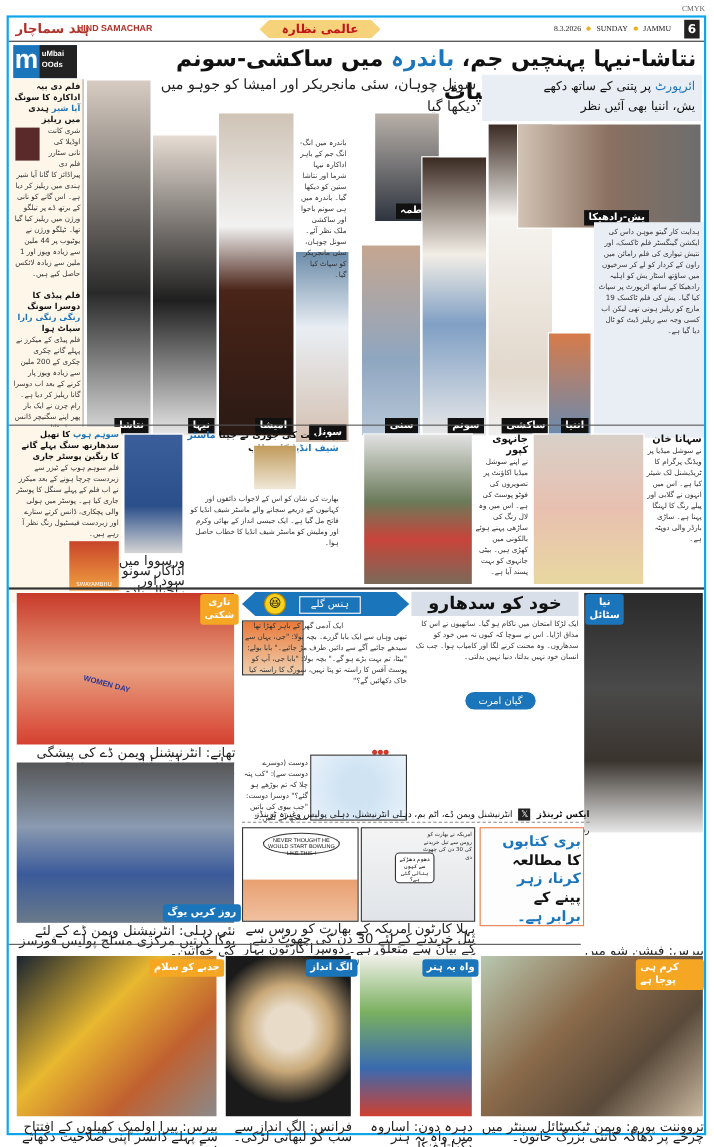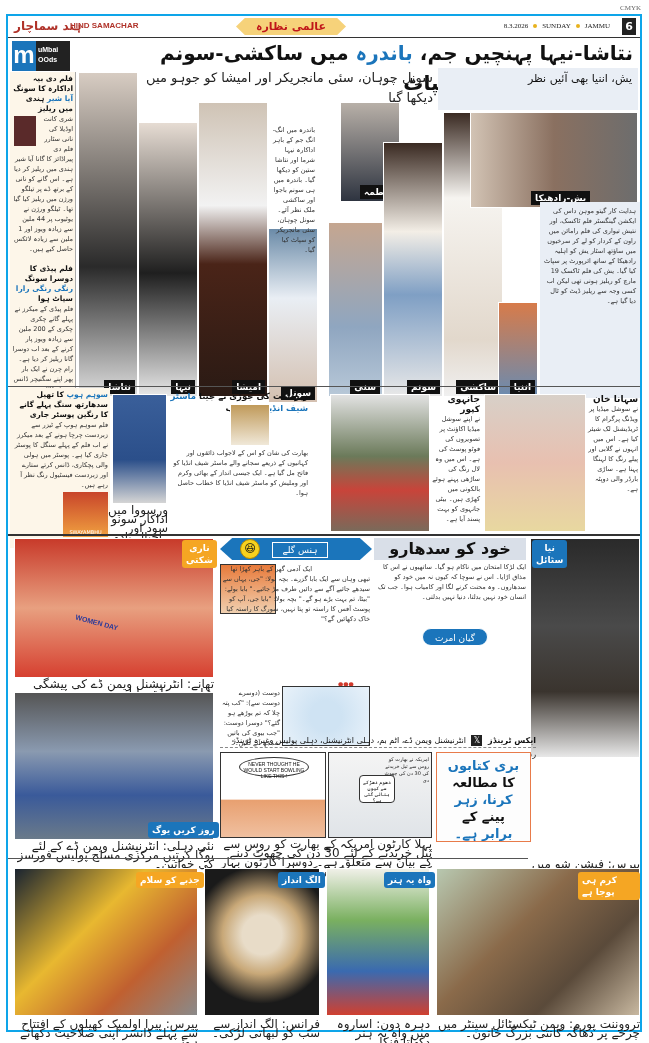--- a/index.html
+++ b/index.html
@@ -77,20 +77,21 @@
     </div>
   </div>
 
   <div class="headline rtl">
     <span>نتاشا-نیہا پہنچیں جم،</span>
     <span class="blue">باندرہ</span>
     <span>میں ساکشی-سونم اور فاطمہ ہوئیں سپاٹ</span>
   </div>
   <div class="subhead rtl">سونل چوہان، سئی مانجریکر اور امیشا کو جوہو میں دیکھا گیا</div>
   <div class="airport-box rtl">
+    <div><span class="blue">ائرپورٹ</span> <span>پر پتنی کے ساتھ دکھے</span></div>
     <div>یش، اننیا بھی آئیں نظر</div>
   </div>
 
   <div class="left-col rtl">
     <div class="h">فلم دی بیہ اداکارہ کا سونگ</div>
     <div class="h"><span class="blue">آیا شیر</span> <span>ہندی میں ریلیز</span></div>
     <div style="width:22px;height:30px;background:#5a2a2a;float:left;margin:2px"></div>
     <div class="col-text">شری کانت اوڈیلا کی نانی سٹارر فلم دی پیراڈائز کا گانا آیا شیر ہندی میں ریلیز کر دیا ہے۔ اس گانے کو نانی کے برتھ ڈے پر تیلگو ورژن میں ریلیز کیا گیا تھا۔ ٹیلگو ورژن نے یوٹیوب پر 44 ملین سے زیادہ ویوز اور 1 ملین سے زیادہ لائکس حاصل کیے ہیں۔</div>
     <div class="h" style="margin-top:10px">فلم پیڈی کا دوسرا سونگ</div>
     <div class="h"><span class="blue">رنگی رنگی رارا</span> <span>سپاٹ ہوا</span></div>
@@ -207,21 +208,21 @@
 
   <div class="cartoon" style="left:212px;top:736px;width:106px;height:86px;background:linear-gradient(#fff 55%,#e8a070 56%,#f0c0a0)">
     <div class="speech" style="left:18px;top:4px;width:70px;height:20px">NEVER THOUGHT HE WOULD START BOWLING LIKE THIS-!</div>
   </div>
   <div class="cartoon" style="left:320px;top:736px;width:104px;height:86px;background:linear-gradient(#f4f4f4,#e0e4e8)">
     <div class="caption rtl" style="left:52px;top:3px;width:48px;font-size:5px;line-height:7px">امریکہ نے بھارت کو روس سے تیل خریدنے کی 30 دن کی چھوٹ دی</div>
     <div class="speech rtl" style="left:30px;top:22px;width:36px;height:28px;border-radius:4px">دھوم دھڑکے سے کیوں بنائی گئی ہے؟</div>
   </div>
   <div class="caption rtl" style="left:212px;top:824px;width:212px">پہلا کارٹون امریکہ کے بھارت کو روس سے تیل خریدنے کے لئے 30 دن کی چھوٹ دینے کے بیان سے متعلق ہے۔ دوسرا کارٹون بہار کے سی ایم نتیش کمار کے راجیہ سبھا جانے کے فیصلے پر ہے۔</div>
 
-  <div class="quote-box rtl" style="left:428px;top:736px;text-align:center">
+  <div class="quote-box rtl" style="left:428px;top:736px;text-align:right">
     <div class="blue">بری کتابوں</div>
     <div>کا مطالعہ</div>
     <div class="blue">کرنا، زہر</div>
     <div>پینے کے</div>
     <div class="blue">برابر ہے۔</div>
   </div>
 
   <div class="row-sep" style="top:842px;width:520px"></div>
 
   <div class="fig photo" style="left:6px;top:852px;width:184px;height:148px;background:linear-gradient(135deg,#1a2430,#e8b830 40%,#c06030 70%,#8a8a8a)"></div>

